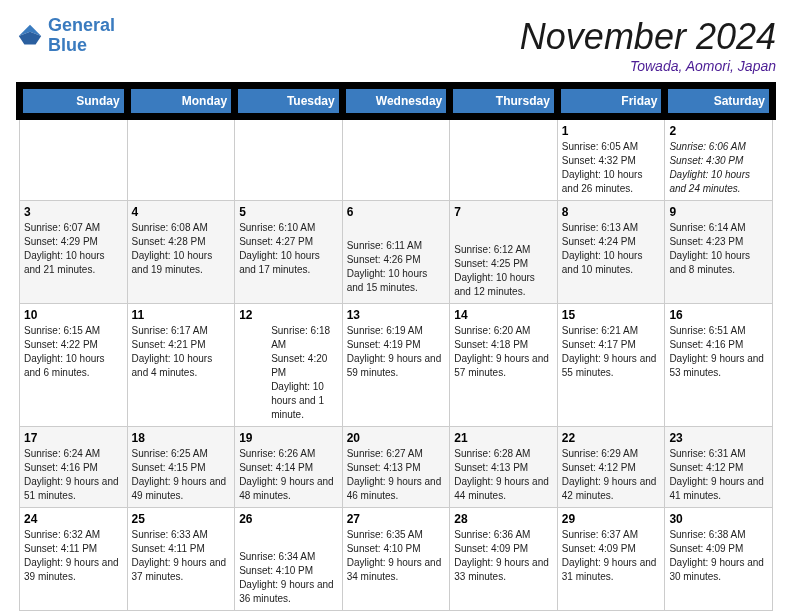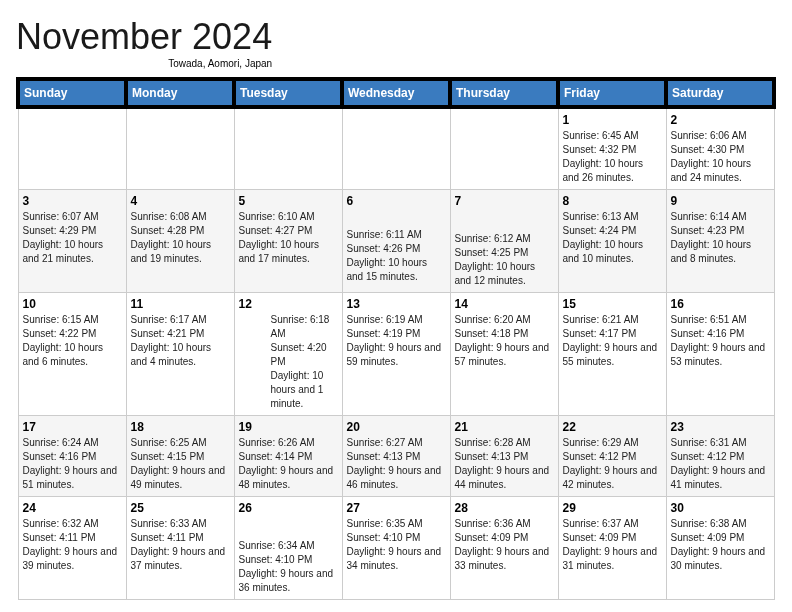--- a/index.html
+++ b/index.html
@@ -29,43 +29,44 @@
     }
     .logo-text span {
       color: #3a7bbf;
     }
     .logo-icon {
       width: 28px;
       height: 28px;
     }
     .title-area {
       text-align: right;
+      font-style: italic;
     }
     .month-title {
       font-size: 36px;
       font-weight: normal;
       color: #1a1a1a;
     }
     .location {
-      font-size: 10px;
-      color: #000000;
+      font-size: 14px;
+      color: #4c1d95;
     }
     table {
       width: 100%;
       border-collapse: collapse;
       font-size: 11px;
     }
     thead tr th {
       background: #3a7bbf;
       color: #fff;
       padding: 5px 4px;
-      text-align: left;
+      text-align: right;
       font-size: 12px;
       font-weight: bold;
-      border: 4px solid #000000;
+      border: 7px solid #000000;
     }
     tbody tr td {
       border: 1px solid #ccc;
       padding: 4px;
       vertical-align: top;
       width: calc(100% / 7);
       height: 80px;
       background: #fff;
     }
     tbody tr:nth-child(even) td {
@@ -83,20 +84,30 @@
       line-height: 1.4;
     }
     .empty-cell {
       background: #fff !important;
     }
   </style>
 </head>
 <body>
 
 <div class="header">
+  <div class="logo">
+    <svg class="logo-icon" viewBox="0 0 40 40" xmlns="http://www.w3.org/2000/svg">
+      <polygon points="20,4 36,20 20,14 4,20" fill="#3a7bbf"></polygon>
+      <polygon points="20,14 36,20 28,32 12,32 4,20" fill="#2a5f9f"></polygon>
+    </svg>
+    <div class="logo-text">
+      <div><span>General</span></div>
+      <div style="color:#3a7bbf;">Blue</div>
+    </div>
+  </div>
   <div class="title-area">
     <div class="month-title">November 2024</div>
     <div class="location">Towada, Aomori, Japan</div>
   </div>
 </div>
 
 <table>
   <thead>
     <tr id="weekday-header">
         <th>Sunday</th>
@@ -110,27 +121,27 @@
   </thead>
   <tbody id="calendar-body">
       <tr>
         <td class="empty-cell"></td>
         <td class="empty-cell"></td>
         <td class="empty-cell"></td>
         <td class="empty-cell"></td>
         <td class="empty-cell"></td>
         <td>
           <span class="day-num">1</span>
-          <div class="day-info" style="white-space: pre-line;">Sunrise: 6:45 AM
+          <div class="day-info" style="white-space: pre-line;">Sunrise: 6:05 AM
 Sunset: 4:32 PM
 Daylight: 10 hours and 26 minutes.</div>
         </td>
         <td>
           <span class="day-num">2</span>
-          <div class="day-info" style="white-space: pre-line;">Sunrise: 6:06 AM
+          <div class="day-info" style="white-space: pre-line; font-style: italic;">Sunrise: 6:06 AM
 Sunset: 4:30 PM
 Daylight: 10 hours and 24 minutes.</div>
         </td>
       </tr>
       <tr>
         <td>
           <span class="day-num">3</span>
           <div class="day-info" style="white-space: pre-line;">Sunrise: 6:07 AM
 Sunset: 4:29 PM
 Daylight: 10 hours and 21 minutes.</div>

